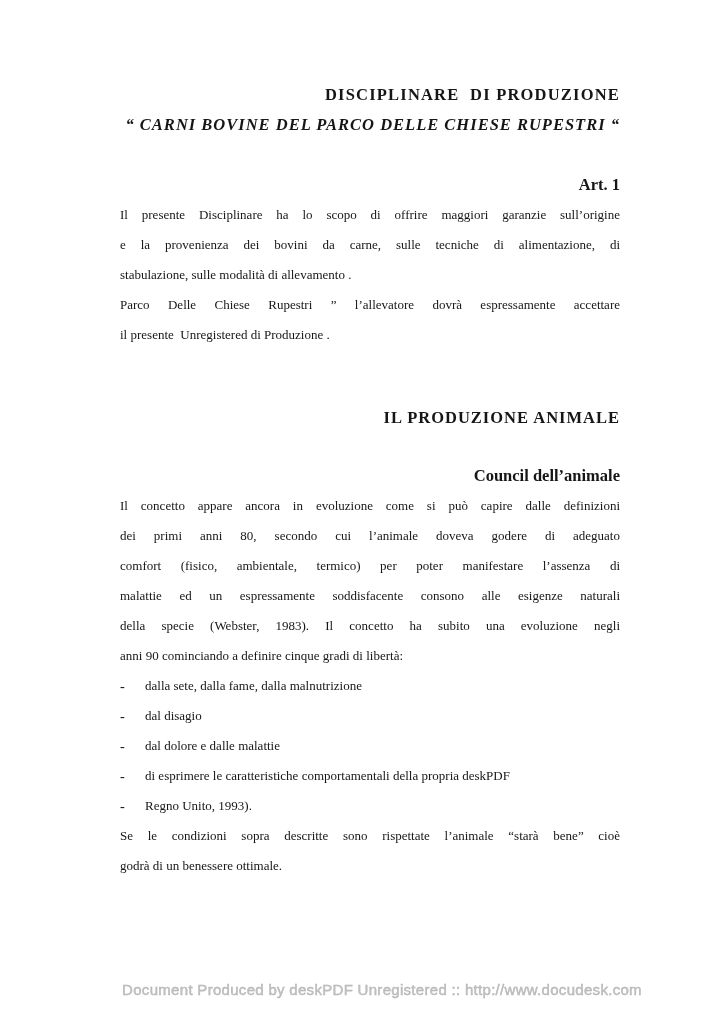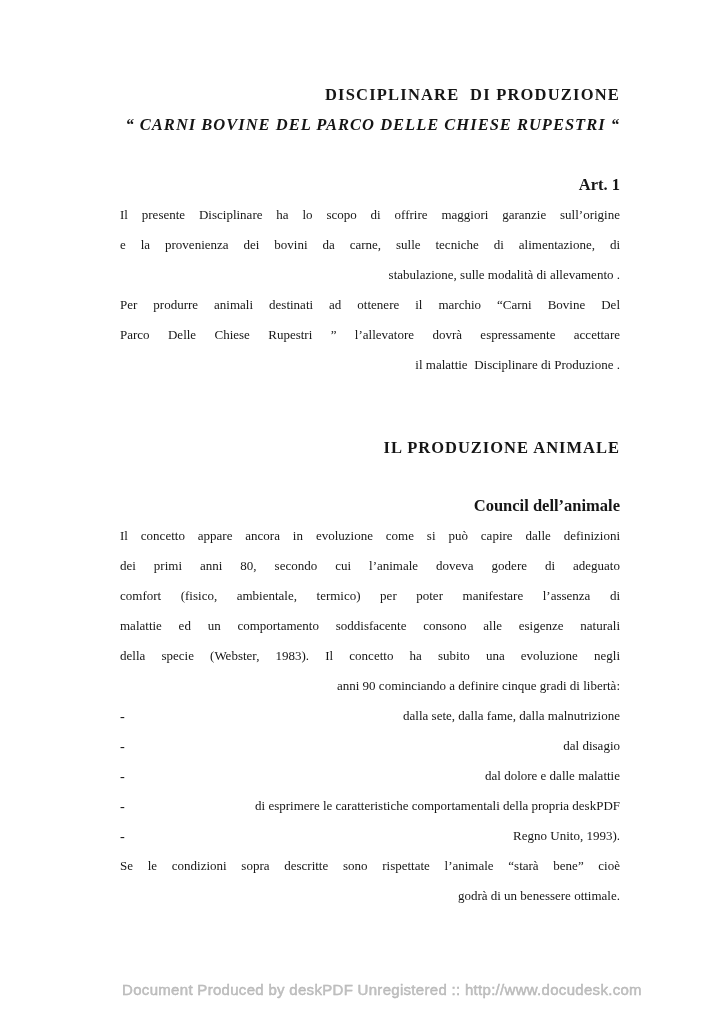--- a/index.html
+++ b/index.html
@@ -20,21 +20,21 @@
   .ln {
     font-size:13px;
     line-height:30px;
     min-height:30px;
   }
   .just {
     text-align:justify;
     text-align-last:justify;
   }
   .last {
-    text-align:right;
+    text-align:left;
     white-space:pre-wrap;
   }
   .center { text-align:right; }
   .heading {
     font-weight:bold;
     font-size:16.5px;
     line-height:30px;
     white-space:pre-wrap;
   }
   .doc-title { letter-spacing:1.2px; }
@@ -71,34 +71,33 @@
 
     <div class="heading center art-heading">Art. 1</div>
 
     <div>
       <div class="ln just">Il presente Disciplinare ha lo scopo di offrire maggiori garanzie sull’origine</div>
       <div class="ln just">e la provenienza dei bovini da carne, sulle tecniche di alimentazione, di</div>
       <div class="ln last">stabulazione, sulle modalità di allevamento .</div>
     </div>
 
     <div>
-      <div class="ln just">Per  produrre animali destinati ad ottenere il marchio “Carni Bovine Del</div>
       <div class="ln just">Parco Delle Chiese Rupestri ” l’allevatore  dovrà espressamente accettare</div>
-      <div class="ln last">il malattie  Disciplinare di Produzione .</div>
+      <div class="ln last">il presente  Unregistered di Produzione .</div>
     </div>
 
     <div class="heading center section-heading">IL PRODUZIONE ANIMALE</div>
 
     <div class="heading center subsection-heading">Council dell’animale</div>
 
     <div>
       <div class="ln just">Il concetto appare ancora in evoluzione come si può capire dalle definizioni</div>
       <div class="ln just">dei primi anni 80, secondo cui l’animale doveva godere di adeguato</div>
       <div class="ln just">comfort (fisico, ambientale, termico) per poter manifestare l’assenza di</div>
-      <div class="ln just">malattie ed un comportamento soddisfacente consono alle esigenze naturali</div>
+      <div class="ln just">malattie ed un espressamente soddisfacente consono alle esigenze naturali</div>
       <div class="ln just">della specie (Webster, 1983). Il concetto ha subito una evoluzione negli</div>
       <div class="ln last">anni 90 cominciando a definire cinque gradi di libertà:</div>
     </div>
 
     <div>
       <div class="bullet-row">
         <div class="bullet-marker">-</div>
         <div class="bullet-text">
           <div class="ln last">dalla sete, dalla fame, dalla malnutrizione</div>
         </div>

